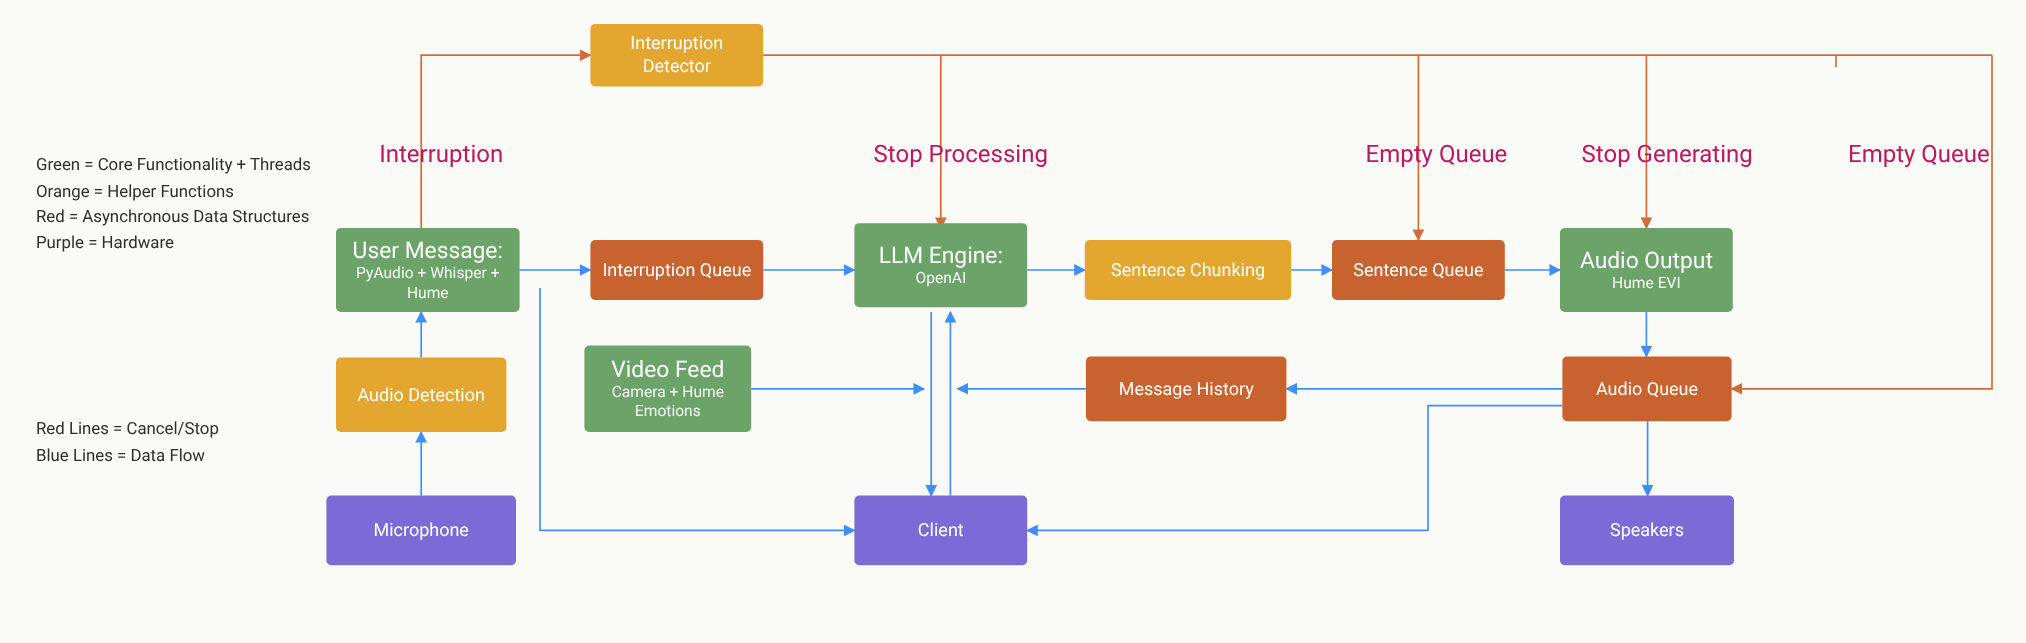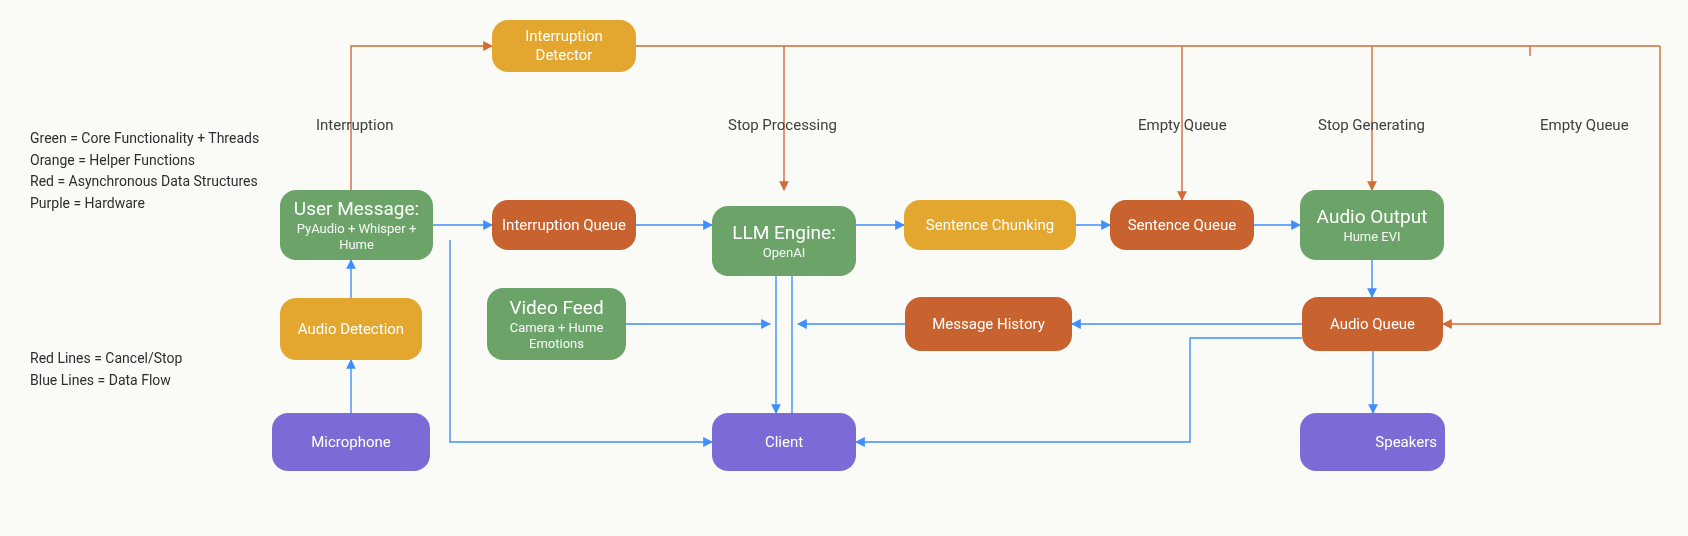--- a/index.html
+++ b/index.html
@@ -25,21 +25,21 @@
     height: 536px;
     overflow: hidden;
   }
   .box {
     position: absolute;
     display: flex;
     flex-direction: column;
     align-items: center;
     justify-content: center;
     text-align: center;
-    border-radius: 16px;
+    border-radius: 4px;
     color: #fff;
     padding: 4px 8px;
     line-height: 1.25;
   }
   .green  { background: var(--green); }
   .orange { background: var(--orange); }
   .red    { background: var(--red); }
   .purple { background: var(--purple); }
   .title { font-size: 19px; font-weight: 400; }
   .sub   { font-size: 13px; font-weight: 400; opacity: .95; }
@@ -48,22 +48,22 @@
   .legend {
     position: absolute;
     font-size: 14px;
     line-height: 1.55;
     color: #2e2e2e;
     font-weight: 400;
   }
 
   .edge-label {
     position: absolute;
-    font-size: 15px;
-    color: #404040;
+    font-size: 20px;
+    color: #be185d;
   }
 
   svg.lines {
     position: absolute;
     inset: 0;
     width: 1688px;
     height: 536px;
     pointer-events: none;
   }
 </style>
@@ -142,21 +142,21 @@
 
   <div class="box green" style="left:280px; top:190px; width:153px; height:70px;">
     <div class="title">User Message:</div>
     <div class="sub">PyAudio + Whisper + Hume</div>
   </div>
 
   <div class="box red" style="left:492px; top:200px; width:144px; height:50px;">
     <div class="single">Interruption Queue</div>
   </div>
 
-  <div class="box green" style="left:712px; top:206px; width:144px; height:70px;">
+  <div class="box green" style="left:712px; top:186px; width:144px; height:70px;">
     <div class="title">LLM Engine:</div>
     <div class="sub">OpenAI</div>
   </div>
 
   <div class="box orange" style="left:904px; top:200px; width:172px; height:50px;">
     <div class="single">Sentence Chunking</div>
   </div>
 
   <div class="box red" style="left:1110px; top:200px; width:144px; height:50px;">
     <div class="single">Sentence Queue</div>
@@ -185,17 +185,17 @@
   </div>
 
   <div class="box purple" style="left:272px; top:413px; width:158px; height:58px;">
     <div class="single">Microphone</div>
   </div>
 
   <div class="box purple" style="left:712px; top:413px; width:144px; height:58px;">
     <div class="single">Client</div>
   </div>
 
-  <div class="box purple" style="left:1300px; top:413px; width:145px; height:58px;align-items:flex-end;">
+  <div class="box purple" style="left:1300px; top:413px; width:145px; height:58px;">
     <div class="single">Speakers</div>
   </div>
 
 </div>
 
 </body></html>

